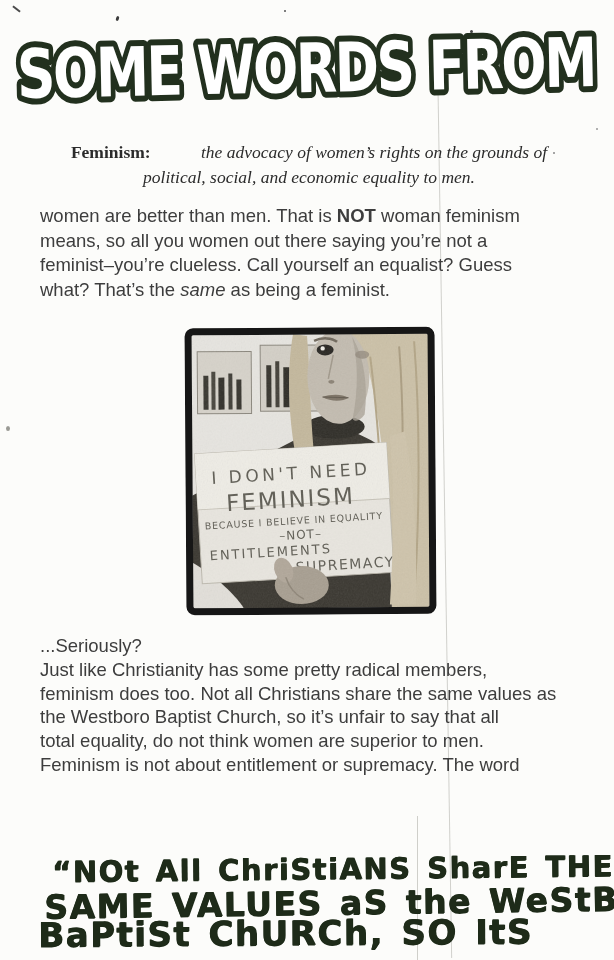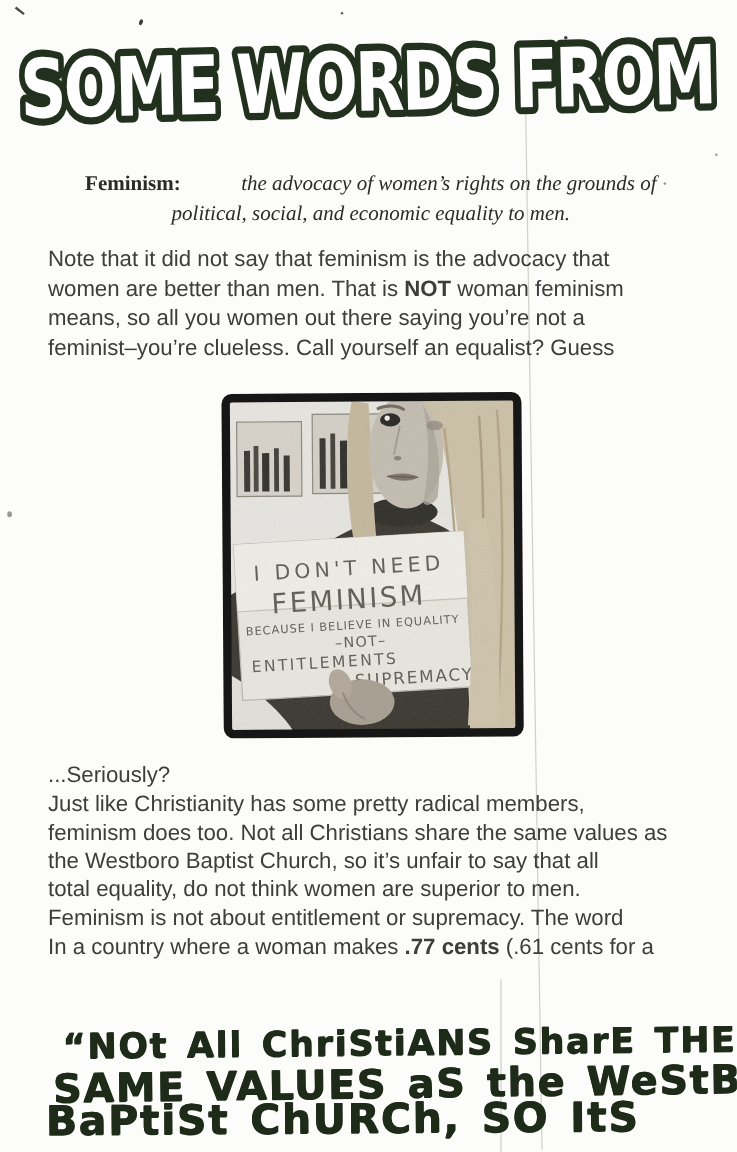--- a/index.html
+++ b/index.html
@@ -66,24 +66,24 @@
       <text class="bubble" x="301" y="74" text-anchor="middle" textLength="578" lengthAdjust="spacingAndGlyphs">SOME WORDS FROM</text>
     </svg>
   </div>
 
   <div class="definition">
     <span class="def-term">Feminism:</span>
     <span class="def-body">the advocacy of women’s rights on the grounds of political, social, and economic equality to men.</span>
   </div>
 
   <div class="para para1">
-    <div class="tl"><span>Note that it did not say that feminism is the advocacy that</span></div>
     <div class="tl"><span>women are better than men. That is </span><span class="b">NOT</span><span> woman feminism</span></div>
     <div class="tl"><span>means, so all you women out there saying you’re not a</span></div>
     <div class="tl"><span>feminist–you’re clueless. Call yourself an equalist? Guess</span></div>
+    <div class="tl"><span>what? That’s the </span><span class="i">same</span><span> as being a feminist.</span></div>
   </div>
 
   <figure class="photo">
     <svg width="251" height="288" viewBox="0 0 251 288">
       <defs>
         <clipPath id="pclip">
             <rect x="7" y="7" width="237" height="274" rx="3"></rect>
           </clipPath>
         <filter id="grain" x="0" y="0" width="100%" height="100%">
           <feTurbulence type="fractalNoise" baseFrequency="0.8" numOctaves="2"></feTurbulence>
@@ -151,20 +151,19 @@
     </svg>
   </figure>
 
   <div class="para para2">
     <div class="tl"><span>...Seriously?</span></div>
     <div class="tl"><span>Just like Christianity has some pretty radical members,</span></div>
     <div class="tl"><span>feminism does too. Not all Christians share the same values as</span></div>
     <div class="tl"><span>the Westboro Baptist Church, so it’s unfair to say that all</span></div>
     <div class="tl"><span>total equality, do not think women are superior to men.</span></div>
     <div class="tl"><span>Feminism is not about entitlement or supremacy. The word</span></div>
-    <div class="tl"><span>In a country where a woman makes </span><span class="b">.77 cents</span><span> (.61 cents for a</span></div>
   </div>
 
   <div class="hw hw1">“NOt All ChriStiANS SharE THE</div>
   <div class="hw hw2">SAME VALUES aS the WeStBOro</div>
   <div class="hw hw3">BaPtiSt ChURCh, SO ItS</div>
 
 </div>
 
 </body></html>

